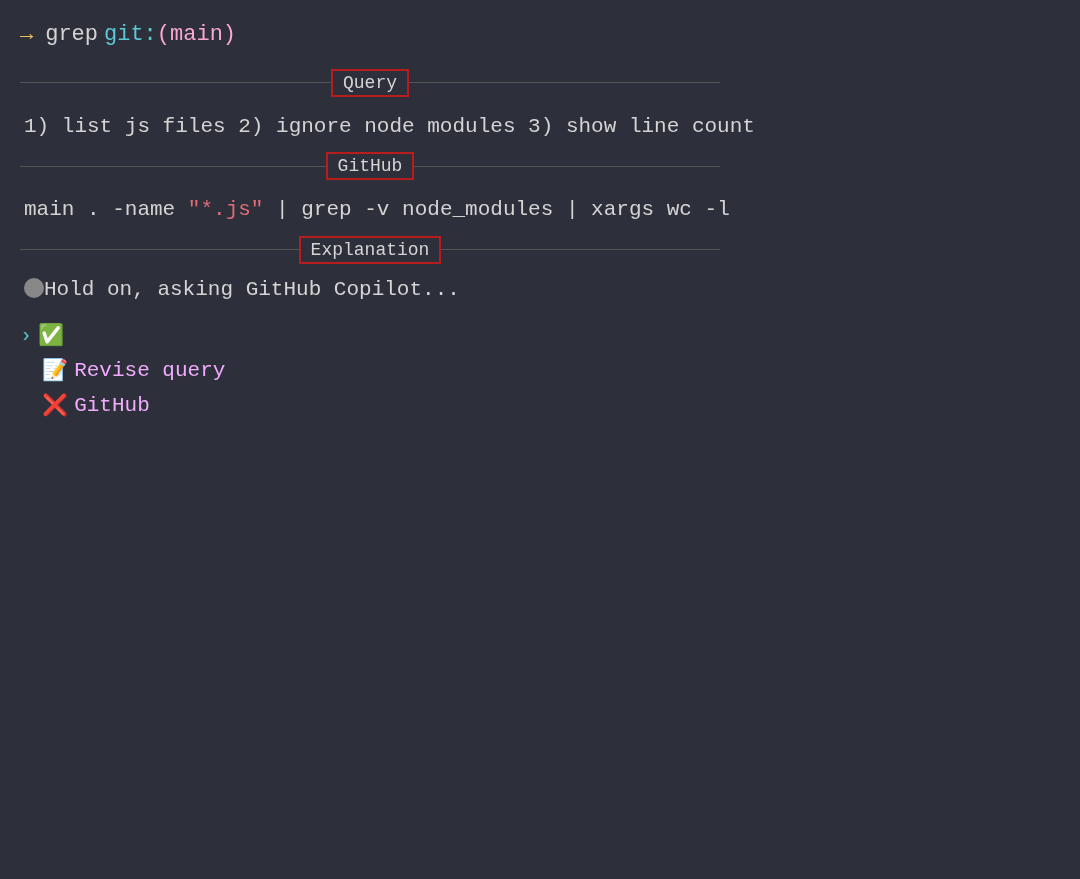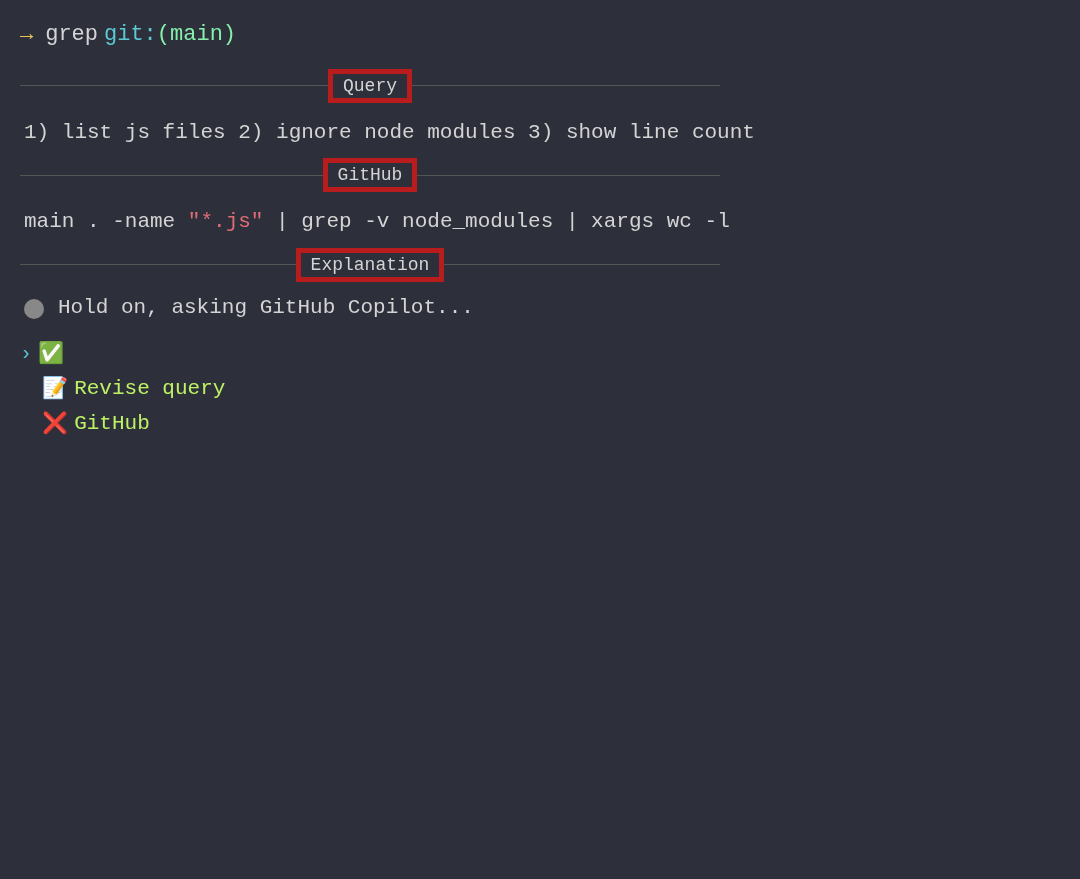--- a/index.html
+++ b/index.html
@@ -35,21 +35,21 @@
     .prompt-flat {
       color: #d4d4d4;
       margin-right: 6px;
     }
 
     .prompt-git {
       color: #5bc8d4;
     }
 
     .prompt-branch {
-      color: #86efac;
+      color: #f9a8d4;
       text-align: right;
     }
 
     .prompt-command {
       color: #d4d4d4;
     }
 
     .divider-container {
       display: flex;
       align-items: center;
@@ -58,21 +58,21 @@
     }
 
     .divider-line {
       flex: 1;
       height: 1px;
       background-color: #555;
     }
 
     .divider-label {
       padding: 2px 10px;
-      border: 5px solid #b91c1c;
+      border: 2px solid #b91c1c;
       color: #d4d4d4;
       font-size: 18px;
       font-family: 'Courier New', Courier, monospace;
       background-color: #2d2f3a;
       white-space: nowrap;
     }
 
     .section-content {
       font-size: 21px;
       line-height: 1.5;
@@ -84,22 +84,22 @@
     .cmd-string {
       color: #e06c75;
     }
 
     .cmd-regular {
       color: #d4d4d4;
     }
 
     .explanation-row {
       display: flex;
-      align-items: flex-end;
-      gap: 14px;
+      align-items: flex-start;
+      gap: 0;
       font-size: 21px;
       margin-top: 4px;
       padding-left: 4px;
     }
 
     .spinner {
       width: 20px;
       height: 20px;
       border-radius: 50%;
       background: #888;
@@ -131,21 +131,21 @@
 
     .menu-icon {
       margin-right: 6px;
     }
 
     .menu-label-cyan {
       color: #5bc8d4;
     }
 
     .menu-label-normal {
-      color: #bef264;
+      color: #f0abfc;
     }
   </style>
 </head>
 <body>
 
 <div class="terminal-line">
   <span class="arrow">→</span>
   <span class="prompt-flat">grep</span>
   <span class="prompt-git">
     <span>git:</span><span class="prompt-branch"><span>(</span><span>main</span><span>)</span></span>

